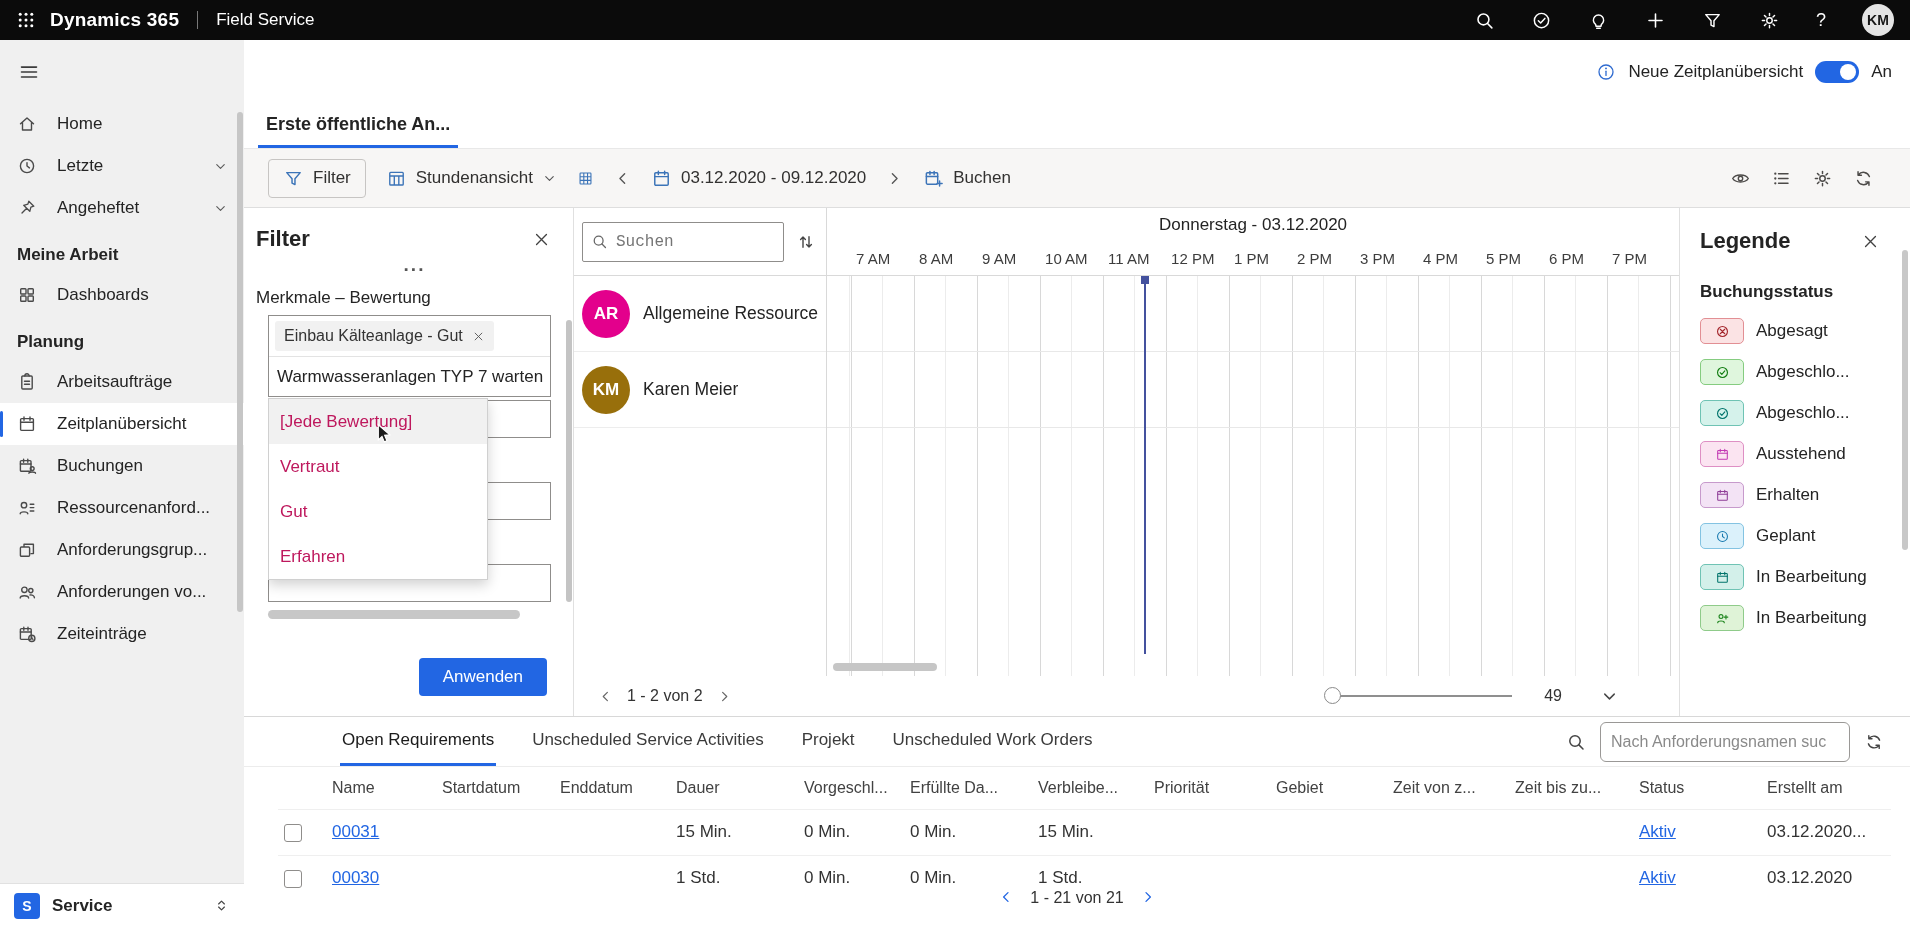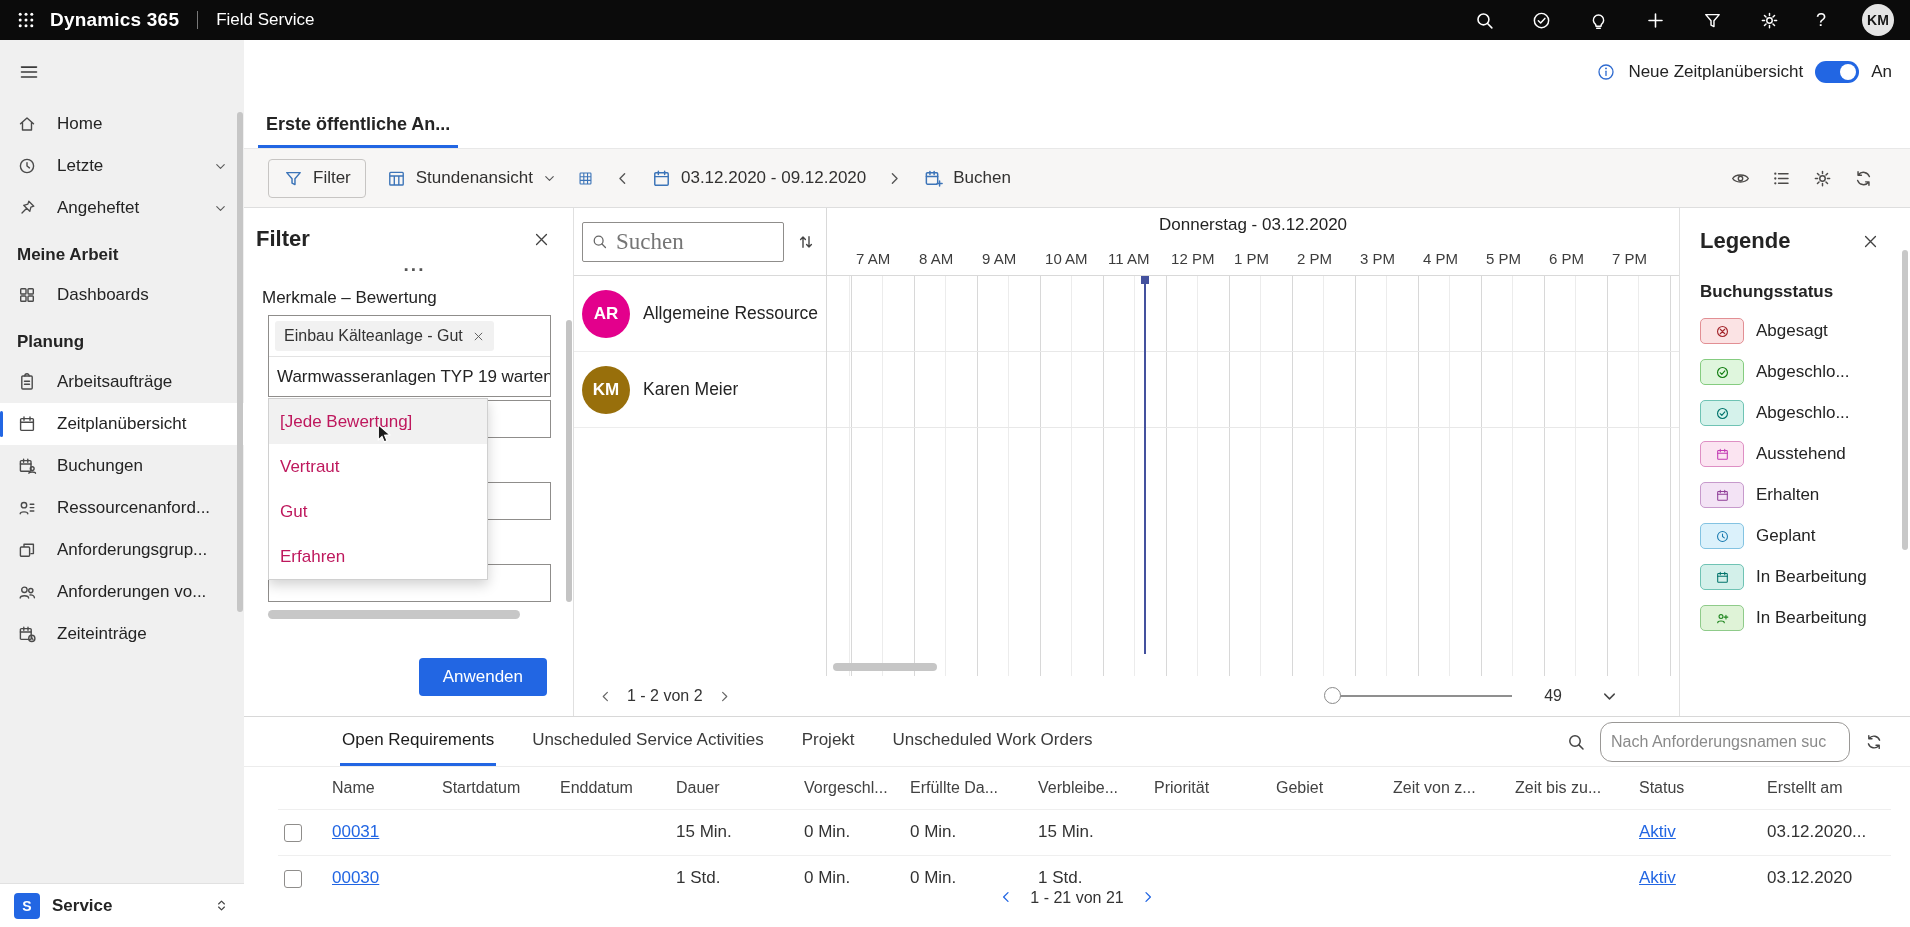--- a/index.html
+++ b/index.html
@@ -67,21 +67,21 @@
 
 .content{flex:1;display:flex;min-height:0}
 
 
 .filter-panel{flex:0 0 330px;border-right:1px solid #e0e0e0;position:relative;display:flex;flex-direction:column;padding:18px 22px 10px 12px;overflow:hidden}
 .fp-head{display:flex;align-items:center;justify-content:space-between}
 .fp-title{font-size:22px;font-weight:600;color:#242424}
 .xbtn{background:none;border:none;cursor:pointer;display:flex}
 .xbtn svg{width:19px;height:19px;color:#424242}
 .fp-more{font-size:19px;font-weight:700;color:#555;letter-spacing:2px;margin:2px 0 6px 22px;background:none;border:none;cursor:pointer}
-.fp-label{font-size:17px;color:#242424;margin:6px 0 7px 6px}
+.fp-label{font-size:17px;color:#242424;margin:6px 0 7px 0}
 .fp-multibox{width:283px;margin-left:12px;border:1px solid #8f8d8b;background:#fff}
 .chip-row{min-height:40px;display:flex;align-items:center;padding:4px 6px}
 .chip{display:inline-flex;align-items:center;gap:9px;background:#f1f1f1;border-radius:3px;padding:6px 9px;font-size:16px;color:#333}
 .chip .xbtn svg{width:13px;height:13px;color:#555}
 .pending-row{height:40px;display:flex;align-items:center;padding:0 8px;font-size:17px;color:#242424;border-top:1px solid #e3e3e3;white-space:nowrap;overflow:hidden}
 .fp-rel{position:relative;height:204px;margin:1px 0 0 12px;overflow:hidden}
 .fp-empty{position:absolute;left:0;width:283px;height:38px;border:1px solid #8f8d8b;background:#fff}
 .dropdown{position:absolute;left:0;top:0;width:220px;background:#fff;border:1px solid #d0d0d0;box-shadow:0 5px 12px rgba(0,0,0,.18);z-index:3}
 .dd-item{height:45px;display:flex;align-items:center;padding:12px 11px;font-size:17px;color:#be185d;cursor:pointer}
 .dd-item.hover{background:#f1f1f1}
@@ -91,21 +91,21 @@
 .btn-primary{background:#2266E3;color:#fff;border:none;border-radius:4px;font-size:17px;padding:9px 24px;cursor:pointer;font-family:inherit}
 .fp-vscroll{position:absolute;right:1px;top:112px;width:6px;height:282px;border-radius:3px;background:#c4c4c4;cursor:pointer}
 
 
 .board{flex:1;display:flex;flex-direction:column;min-width:0}
 .board-main{flex:1;display:flex;min-height:0}
 .res-col{flex:0 0 251px;border-right:1px solid #d9d9d9;display:flex;flex-direction:column;min-height:0}
 .res-search{flex:0 0 68px;border-bottom:1px solid #d9d9d9;display:flex;align-items:center;gap:12px;padding:0 10px 0 8px}
 .search-box{flex:1;height:40px;border:1px solid #8f8d8b;border-radius:2px;background:#fff;display:flex;align-items:center;gap:8px;padding:0 8px}
 .search-box svg{width:17px;height:17px;color:#666;flex:0 0 17px}
-.search-box input{border:none;outline:none;width:100%;font-size:23px;color:#333;font-family:Liberation Serif, serif;background:transparent}
+.search-box input{border:none;outline:none;width:100%;font-size:16px;color:#333;font-family:Liberation Mono, monospace;background:transparent}
 .search-box input::placeholder{color:#757575}
 .sortbtn{background:none;border:none;cursor:pointer;display:flex}
 .sortbtn svg{width:20px;height:20px;color:#444}
 .res-list{flex:1;overflow:hidden}
 .res-item{height:76px;display:flex;align-items:center;gap:13px;padding:0 8px;border-bottom:1px solid #ededed;cursor:pointer}
 .res-avatar{width:48px;height:48px;border-radius:50%;color:#fff;font-size:17px;font-weight:600;display:flex;align-items:center;justify-content:center;flex:0 0 48px}
 .res-name{font-size:17.5px;color:#242424;white-space:nowrap;overflow:hidden}
 .grid-col{flex:1;display:flex;flex-direction:column;min-width:0;position:relative}
 .day-head{flex:0 0 34px;display:flex;align-items:center;justify-content:center;font-size:17px;color:#242424}
 .time-row{flex:0 0 34px;display:flex;align-items:center;padding-left:24px;border-bottom:1px solid #d9d9d9}
@@ -142,21 +142,21 @@
 
 
 .bottom-panel{flex:0 0 211px;border-top:1px solid #d8d8d8;background:#fff;position:relative;display:flex;flex-direction:column;min-height:0}
 .bp-tabs{flex:0 0 50px;display:flex;align-items:stretch;padding:0 26px 0 96px;border-bottom:1px solid #ececec}
 .bp-tabs-left{display:flex;align-items:stretch}
 .bp-tab{font-size:17px;color:#3b3b3b;margin-right:34px;display:flex;align-items:center;border-bottom:3px solid transparent;padding:0 2px;cursor:pointer;white-space:nowrap}
 .bp-tab.active{color:#1b1b1b;border-bottom-color:#2266E3}
 .bp-search{margin-left:auto;display:flex;align-items:center;gap:14px}
 .bp-search .mag svg,.bp-search .sync svg{width:20px;height:20px;color:#444}
 .bp-search .mag,.bp-search .sync{background:none;border:none;cursor:pointer;display:flex}
-.bp-input{width:250px;height:40px;border:1px solid #9a9896;border-radius:12px;padding:0 10px;font-size:16px;color:#333;font-family:inherit;outline:none}
+.bp-input{width:250px;height:40px;border:1px solid #9a9896;border-radius:6px;padding:0 10px;font-size:16px;color:#333;font-family:inherit;outline:none}
 .bp-input::placeholder{color:#8a8a8a}
 .bp-table-wrap{flex:1;overflow:hidden;padding-left:34px}
 table{border-collapse:collapse;table-layout:fixed;width:1613px}
 thead th{height:42px;font-size:16px;font-weight:400;color:#424242;text-align:left;padding:0 6px;white-space:nowrap;overflow:hidden}
 tbody td{height:46px;font-size:17px;color:#333;padding:0 6px;border-top:1px solid #efefef;white-space:nowrap;overflow:hidden}
 .checkbox{width:18px;height:18px;border:1px solid #8f8d8b;border-radius:3px;display:inline-block;background:#fff;cursor:pointer;vertical-align:middle}
 .cell-link{color:#2266E3;text-decoration:underline;cursor:pointer}
 .bp-pager{position:absolute;left:0;right:0;bottom:0;height:38px;background:#fff;display:flex;align-items:flex-start;justify-content:center;gap:16px;font-size:16px;color:#333}
 .bp-pager .pchev{background:none;border:none;cursor:pointer;display:flex}
 .bp-pager .pchev svg{width:16px;height:16px;color:#2266E3}
@@ -644,21 +644,21 @@
             <div class="chip-row">
               <span class="chip">
                 <span>Einbau Kälteanlage - Gut</span>
                 <button class="xbtn">
                     <svg>
                       <use href="#i-close"></use>
                     </svg>
                   </button>
               </span>
             </div>
-            <div class="pending-row">Warmwasseranlagen TYP 19 warten</div>
+            <div class="pending-row">Warmwasseranlagen TYP 7 warten</div>
           </div>
 
           <div class="fp-rel">
             <div class="fp-empty" style="top:2px"></div>
             <div class="fp-empty" style="top:84px"></div>
             <div class="fp-empty" style="top:166px"></div>
             <div class="dropdown">
 
             <div class="dd-item hover">[Jede Bewertung]</div>
                 <div class="dd-item">Vertraut</div>

